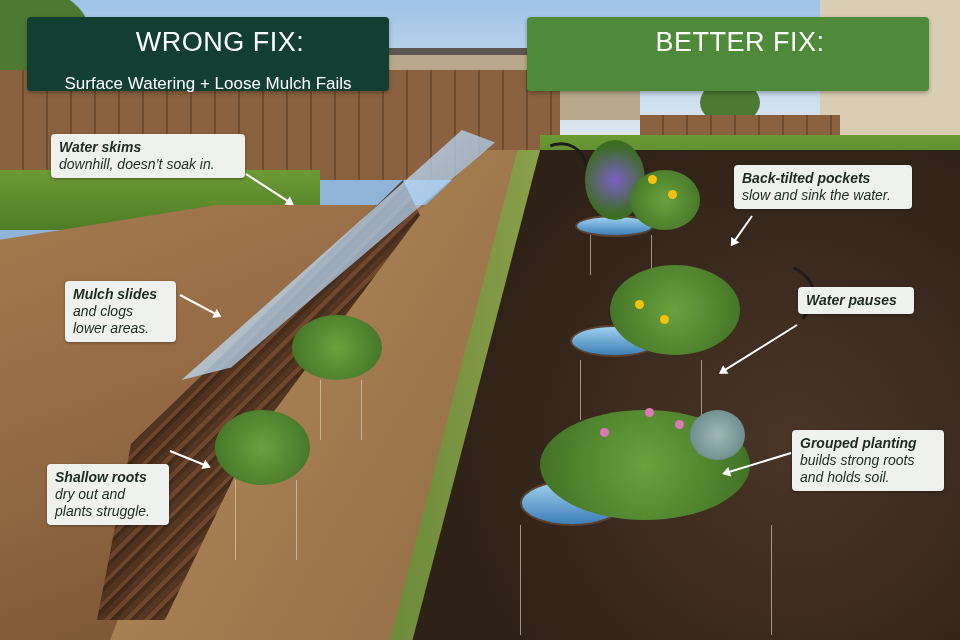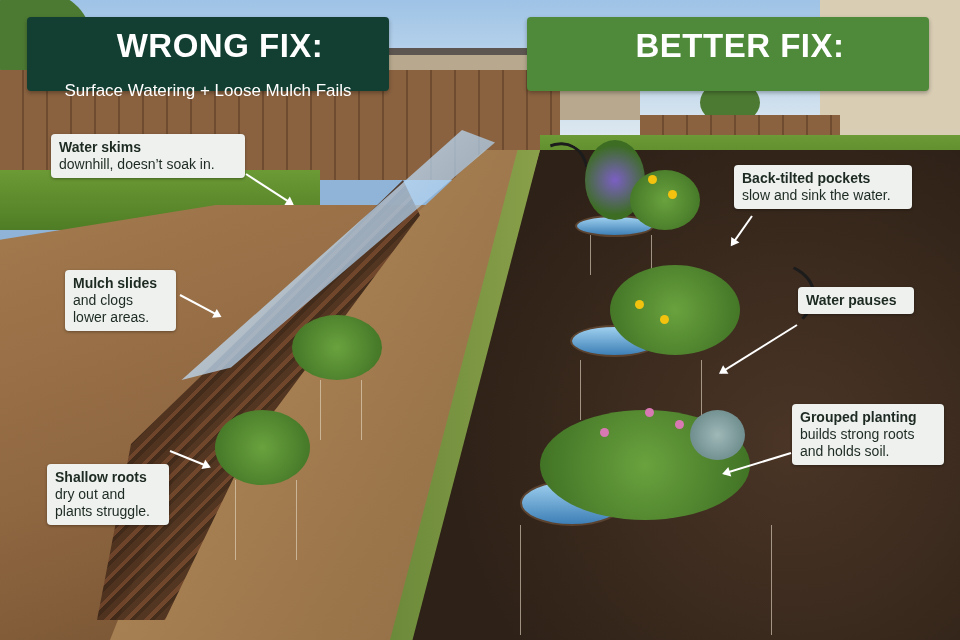--- a/index.html
+++ b/index.html
@@ -22,23 +22,23 @@
   .grass-strip{position:absolute;left:390px;top:150px;width:150px;height:490px;background:linear-gradient(90deg,#6b8a3a,#8aa04a);clip-path:polygon(85% 0,100% 0,15% 100%,0 100%);}
   .pocket{position:absolute;background:linear-gradient(#9fd0ef,#3d7fb6);border-radius:50%;border:2px solid #5b4330;}
   .plant{position:absolute;border-radius:50%;background:radial-gradient(circle,#6aa23e,#3c6d22);}
   .flower{position:absolute;width:9px;height:9px;border-radius:50%;}
   .hose{position:absolute;border:3px solid #1c1c1c;border-color:#1c1c1c transparent transparent transparent;border-radius:50%;}
   .roots{position:absolute;border-left:1px solid #e8dcc8;border-right:1px solid #e8dcc8;opacity:.6;}
 
   .banner{position:absolute;border-radius:4px;color:#fff;text-align:center;box-shadow:0 2px 4px rgba(0,0,0,.3);}
   .banner-wrong{left:27px;top:17px;width:362px;height:74px;background:#123f32;}
   .banner-better{left:527px;top:17px;width:402px;height:74px;background:#4f8a3a;}
-  .banner-title{font-weight:bold;font-size:33px;margin-top:10px;letter-spacing:.5px;margin-left:24px;}
+  .banner-title{font-weight:normal;font-size:27px;margin-top:10px;letter-spacing:.5px;margin-left:24px;}
   .banner-sub{font-size:17px;margin-top:16px;}
-  .callout{position:absolute;background:#eef1ee;border-radius:4px;color:#1d2a22;font-size:14px;line-height:17px;padding:5px 8px;box-shadow:0 1px 3px rgba(0,0,0,.35);}
+  .callout{position:absolute;background:#eef1ee;border-radius:4px;color:#1d2a22;font-size:14px;line-height:17px;padding:5px 8px;box-shadow:0 1px 3px rgba(0,0,0,.35);font-style:italic;}
   .callout .b{font-weight:bold;display:block;}
   .arrow{position:absolute;height:2px;background:#fff;transform-origin:0 50%;}
   .arrow::after{content:"";position:absolute;right:-2px;top:-4px;border-left:8px solid #fff;border-top:5px solid transparent;border-bottom:5px solid transparent;}
 </style>
 </head>
 <body>
 
 <div class="scene">
   <div class="sky"></div>
   <div class="tree" style="left:-20px;top:-10px;width:110px;height:90px;"></div>
@@ -97,21 +97,21 @@
 <div class="banner banner-better">
   <div class="banner-title">BETTER FIX:</div>
 </div>
 
 <div class="callout" style="left:51px;top:134px;width:178px;">
   <span class="b">Water skims</span>
   <span>downhill, doesn’t soak in.</span>
 </div>
 <div class="arrow" style="left:246px;top:173px;width:55px;transform:rotate(33deg);"></div>
 
-<div class="callout" style="left:65px;top:270px;width:95px;">
+<div class="callout" style="left:65px;top:281px;width:95px;">
   <span class="b">Mulch slides</span>
   <span>and clogs lower areas.</span>
 </div>
 <div class="arrow" style="left:180px;top:294px;width:45px;transform:rotate(28deg);"></div>
 
 <div class="callout" style="left:47px;top:422px;width:106px;margin-top:42px;">
   <span class="b">Shallow roots</span>
   <span>dry out and plants struggle.</span>
 </div>
 <div class="arrow" style="left:170px;top:450px;width:42px;transform:rotate(22deg);"></div>
@@ -120,17 +120,17 @@
   <span class="b">Back-tilted pockets</span>
   <span>slow and sink the water.</span>
 </div>
 <div class="arrow" style="left:752px;top:215px;width:35px;transform:rotate(125deg);"></div>
 
 <div class="callout" style="left:798px;top:287px;width:100px;">
   <span class="b">Water pauses</span>
 </div>
 <div class="arrow" style="left:797px;top:324px;width:90px;transform:rotate(148deg);"></div>
 
-<div class="callout" style="left:792px;top:404px;width:136px;">
+<div class="callout" style="left:792px;top:430px;width:136px;">
   <span class="b">Grouped planting</span>
   <span>builds strong roots and holds soil.</span>
 </div>
 <div class="arrow" style="left:791px;top:452px;width:70px;transform:rotate(163deg);"></div>
 
 </body></html>

